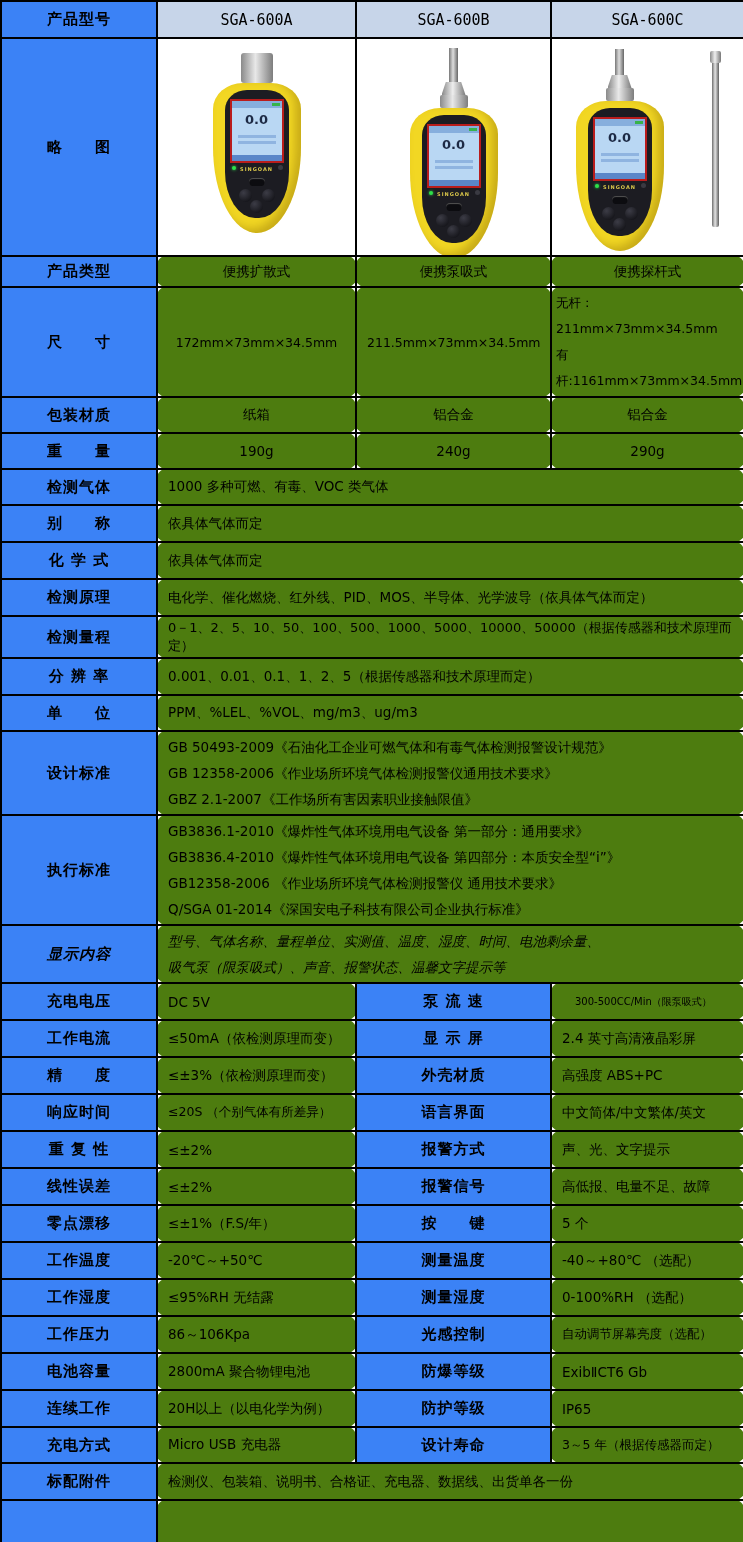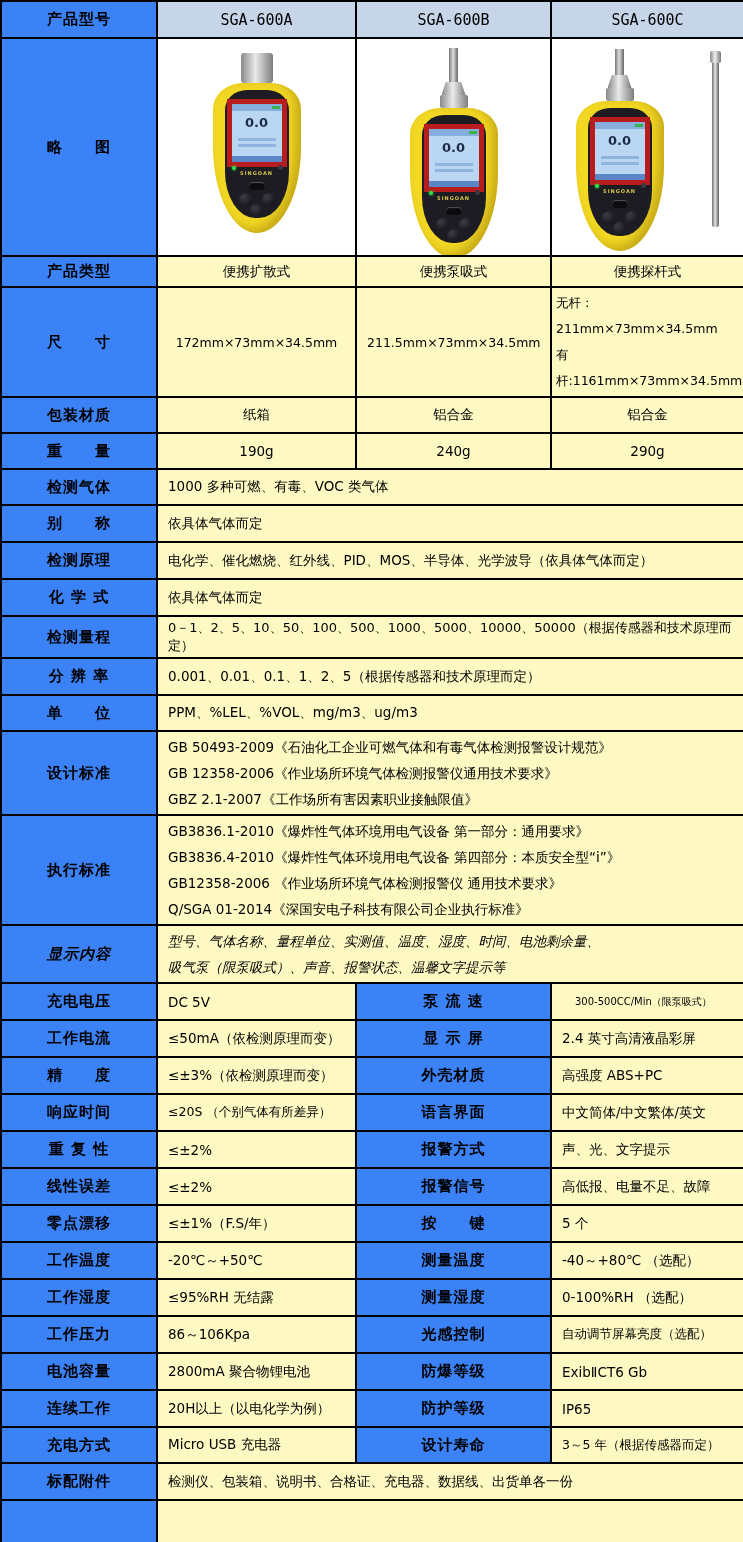--- a/index.html
+++ b/index.html
@@ -2,41 +2,41 @@
 <html><head>
 <meta charset="utf-8">
 <style>
   html,body{margin:0;padding:0;background:#fff;}
   body{width:743px;font-family:"DejaVu Sans","Liberation Sans",sans-serif;color:#000;}
   table.spec{border-collapse:collapse;table-layout:fixed;width:743px;}
   col.c0{width:156px;} col.c1{width:199px;} col.c2{width:195px;} col.c3{width:193px;}
   td{border:2px solid #000;overflow:hidden;}
   .lbl{background:#3b82f6;font-weight:bold;text-align:center;font-size:15px;letter-spacing:1px;}
   .mdl{background:#c7d5e9;text-align:center;font-size:15px;font-family:"DejaVu Sans Mono","Liberation Mono",monospace;}
-  .val{background:#fef9c3;font-size:13.5px;padding:2px 10px;}
+  .val{background:#4d7c0f;font-size:13.5px;padding:2px 10px;border-radius:9px;}
   .vc{text-align:center;}
   .vl{text-align:left;}
   .img{background:#ffffff;padding:0;}
   .mline div{line-height:26px;}
   .h37{height:37px;} .h31{height:31px;} .h57{height:57px;} .h36{height:36px;}
   .h84{height:84px;} .h95{height:95px;} .h54{height:54px;font-style:italic;} .h101{height:101px;} .h202{height:202px;}
   
   .dev{position:relative;height:202px;display:flex;flex-direction:column;align-items:center;}
   .pt16{padding-top:14px;} .pt4{padding-top:4px;} .pt8{padding-top:6px;}
   .devC{align-items:center;}
   .devC .stack{margin-right:56px;}
   .stack{display:flex;flex-direction:column;align-items:center;}
   .capA{width:32px;height:30px;border-radius:3px;background:linear-gradient(90deg,#8a8a8a,#e8e8e8 45%,#7d7d7d);}
   .tube{width:9px;background:linear-gradient(90deg,#777,#ddd 45%,#666);}
   .tubeB{height:34px;} .tubeC{height:26px;}
   .collar{width:24px;height:13px;background:linear-gradient(90deg,#8a8a8a,#eee 45%,#777);clip-path:polygon(18% 0,82% 0,100% 100%,0 100%);}
   .neck{width:28px;height:13px;border-radius:2px;background:linear-gradient(90deg,#8a8a8a,#e8e8e8 45%,#7d7d7d);}
   .body{width:88px;height:150px;background:#f2d723;border-radius:30px 30px 44px 44px/26px 26px 86px 86px;box-shadow:inset -6px -4px 10px rgba(120,90,0,.35);display:flex;justify-content:center;}
   .panel{width:64px;height:128px;margin-top:7px;background:#1c1c22;border-radius:22px 22px 30px 30px/20px 20px 46px 46px;display:flex;flex-direction:column;align-items:center;position:relative;}
-  .scr{width:50px;height:60px;margin-top:9px;background:#b9d7f3;border:5px solid #b91c1c;position:relative;}
+  .scr{width:50px;height:60px;margin-top:9px;background:#b9d7f3;border:2px solid #b91c1c;position:relative;}
   .scr-top{height:7px;background:#86aedd;position:relative;}
   .scr-top:after{content:"";position:absolute;right:2px;top:2px;width:8px;height:3px;background:#37b34a;}
   .scr-val{text-align:center;font-size:13px;font-weight:bold;color:#1d2a45;line-height:24px;}
   .scr-l1,.scr-l2{height:3px;background:#8fb4e0;margin:3px 6px 0 6px;}
   .scr-bot{position:absolute;bottom:0;left:0;right:0;height:6px;background:#5a86c8;}
   .brand{margin-top:3px;font-size:5px;letter-spacing:1px;color:#d9c64a;font-weight:bold;}
   .led{position:absolute;left:7px;top:76px;width:4px;height:4px;border-radius:50%;background:#2ee04a;box-shadow:0 0 3px #2ee04a;}
   .pwr{position:absolute;right:6px;top:75px;width:5px;height:5px;border-radius:50%;background:#3a3a42;}
   .pad{margin-top:8px;width:40px;height:36px;position:relative;}
   .menu{position:absolute;left:12px;top:-2px;width:16px;height:8px;border-radius:4px;background:#0c0c10;box-shadow:inset 0 1px 1px #555;}
@@ -188,26 +188,26 @@
 
   <tr class="h36">
     <td class="lbl">检测气体</td>
     <td class="val vl" colspan="3">1000 多种可燃、有毒、VOC 类气体</td>
   </tr>
   <tr class="h37">
     <td class="lbl">别　　称</td>
     <td class="val vl" colspan="3">依具体气体而定</td>
   </tr>
   <tr class="h37">
+    <td class="lbl">化 学 式</td>
+    <td class="val vl" colspan="3">依具体气体而定</td>
+  </tr>
+  <tr class="h37">
     <td class="lbl">检测原理</td>
     <td class="val vl" colspan="3">电化学、催化燃烧、红外线、PID、MOS、半导体、光学波导（依具体气体而定）</td>
-  </tr>
-  <tr class="h37">
-    <td class="lbl">化 学 式</td>
-    <td class="val vl" colspan="3">依具体气体而定</td>
   </tr>
   <tr class="h36">
     <td class="lbl">检测量程</td>
     <td class="val vl" colspan="3" style="font-size:13px;">0－1、2、5、10、50、100、500、1000、5000、10000、50000（根据传感器和技术原理而定）</td>
   </tr>
   <tr class="h37">
     <td class="lbl">分 辨 率</td>
     <td class="val vl" colspan="3">0.001、0.01、0.1、1、2、5（根据传感器和技术原理而定）</td>
   </tr>
   <tr class="h36">

